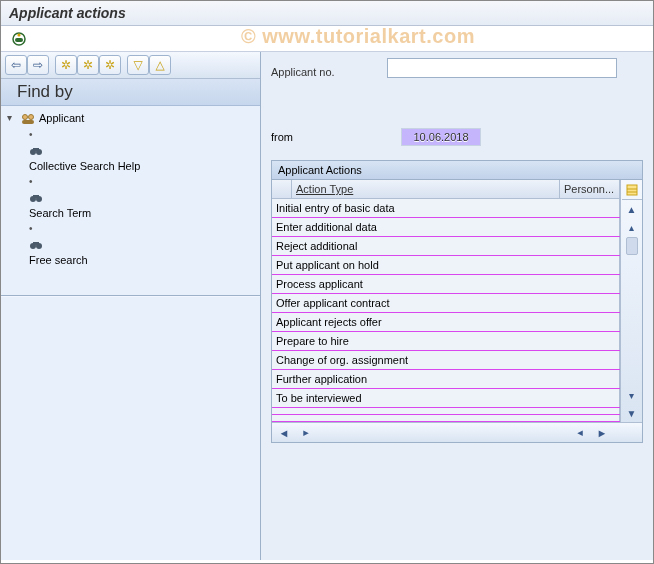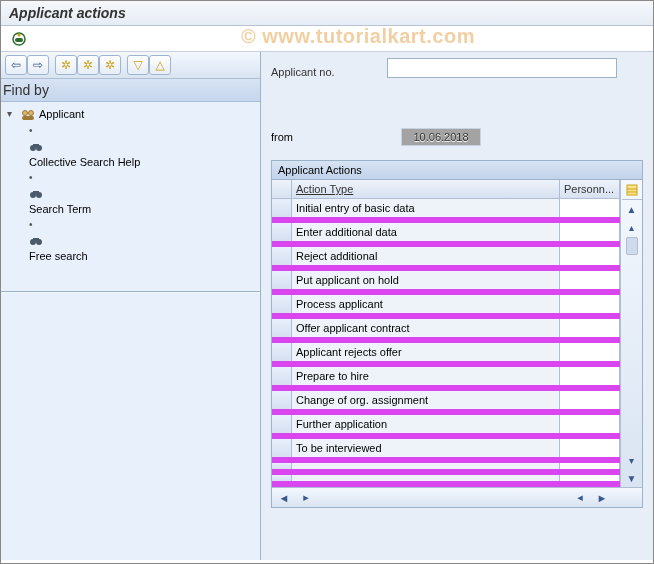--- a/index.html
+++ b/index.html
@@ -61,22 +61,22 @@
     border-radius:3px;
     width:22px; height:20px;
     display:flex; align-items:center; justify-content:center;
     font-size:12px; color:#3a5a8c;
     cursor:pointer;
   }
   .tb-btn .gold { color:#c9a31a;}
   .findby-bar {
     background: linear-gradient(to bottom,#d8e4f5,#c6d6ec);
     border-bottom:1px solid #a9bdd8;
-    padding:3px 2px;
-    font-size:14px;
+    padding:3px 16px;
+    font-size:17px;
     color:#333;
   }
   .tree-area {
     background:#e8f0fc;
     padding:4px 4px;
     flex:0 0 auto;
     height:190px;
     border-bottom:1px solid #9db2c9;
     overflow:auto;
   }
@@ -98,21 +98,21 @@
     position:relative;
   }
   .form-row { display:flex; align-items:flex-end; gap:8px; margin-bottom:50px; }
   .form-row label, .form-row .lbl { color:#333; }
   .text-input {
     background:#fff; border:1px solid #9db2c9; height:20px; padding:2px 4px;
   }
   .applicant-input { width:230px;}
   .date-row { display:flex; align-items:center; gap:24px; margin-bottom:14px;}
   .date-box {
-    background:#a3a3a3; border:1px solid #c7d2e3; width:80px; height:18px;
+    background:#c4b5fd; border:1px solid #c7d2e3; width:80px; height:18px;
     text-align:center; line-height:16px; color:#333; text-shadow:0 1px #fff;
   }
   .panel {
     background:#e3ecf7;
     border:1px solid #9db2c9;
   }
   .panel-title {
     background: linear-gradient(to bottom,#d7e4f4,#c1d2ea);
     border-bottom:1px solid #9db2c9;
     padding:3px 6px;
@@ -122,21 +122,21 @@
   .thead-row { display:flex; border-bottom:1px solid #b0bed3;}
   .th {
     background: linear-gradient(to bottom,#eef3fa,#d7e1f0);
     border-right:1px solid #b0bed3;
     padding:3px 4px;
     font-size:11px; color:#333;
   }
   .th-sel { width:20px;}
   .th-action { flex:1;text-decoration:underline;}
   .th-pers { width:60px;}
-  .tr { display:flex; border-bottom:6px solid #d946ef;}
+  .tr { display:flex; border-bottom:1px solid #d946ef;flex-direction:column;}
   .td-sel {
     width:20px;
     background: linear-gradient(to bottom,#e8eefb,#d6e0f1);
     border-right:1px solid #b0bed3;
   }
   .td-action {
     flex:1;
     background:#eef3fa;
     border-right:1px solid #b0bed3;
     padding:3px 4px;

